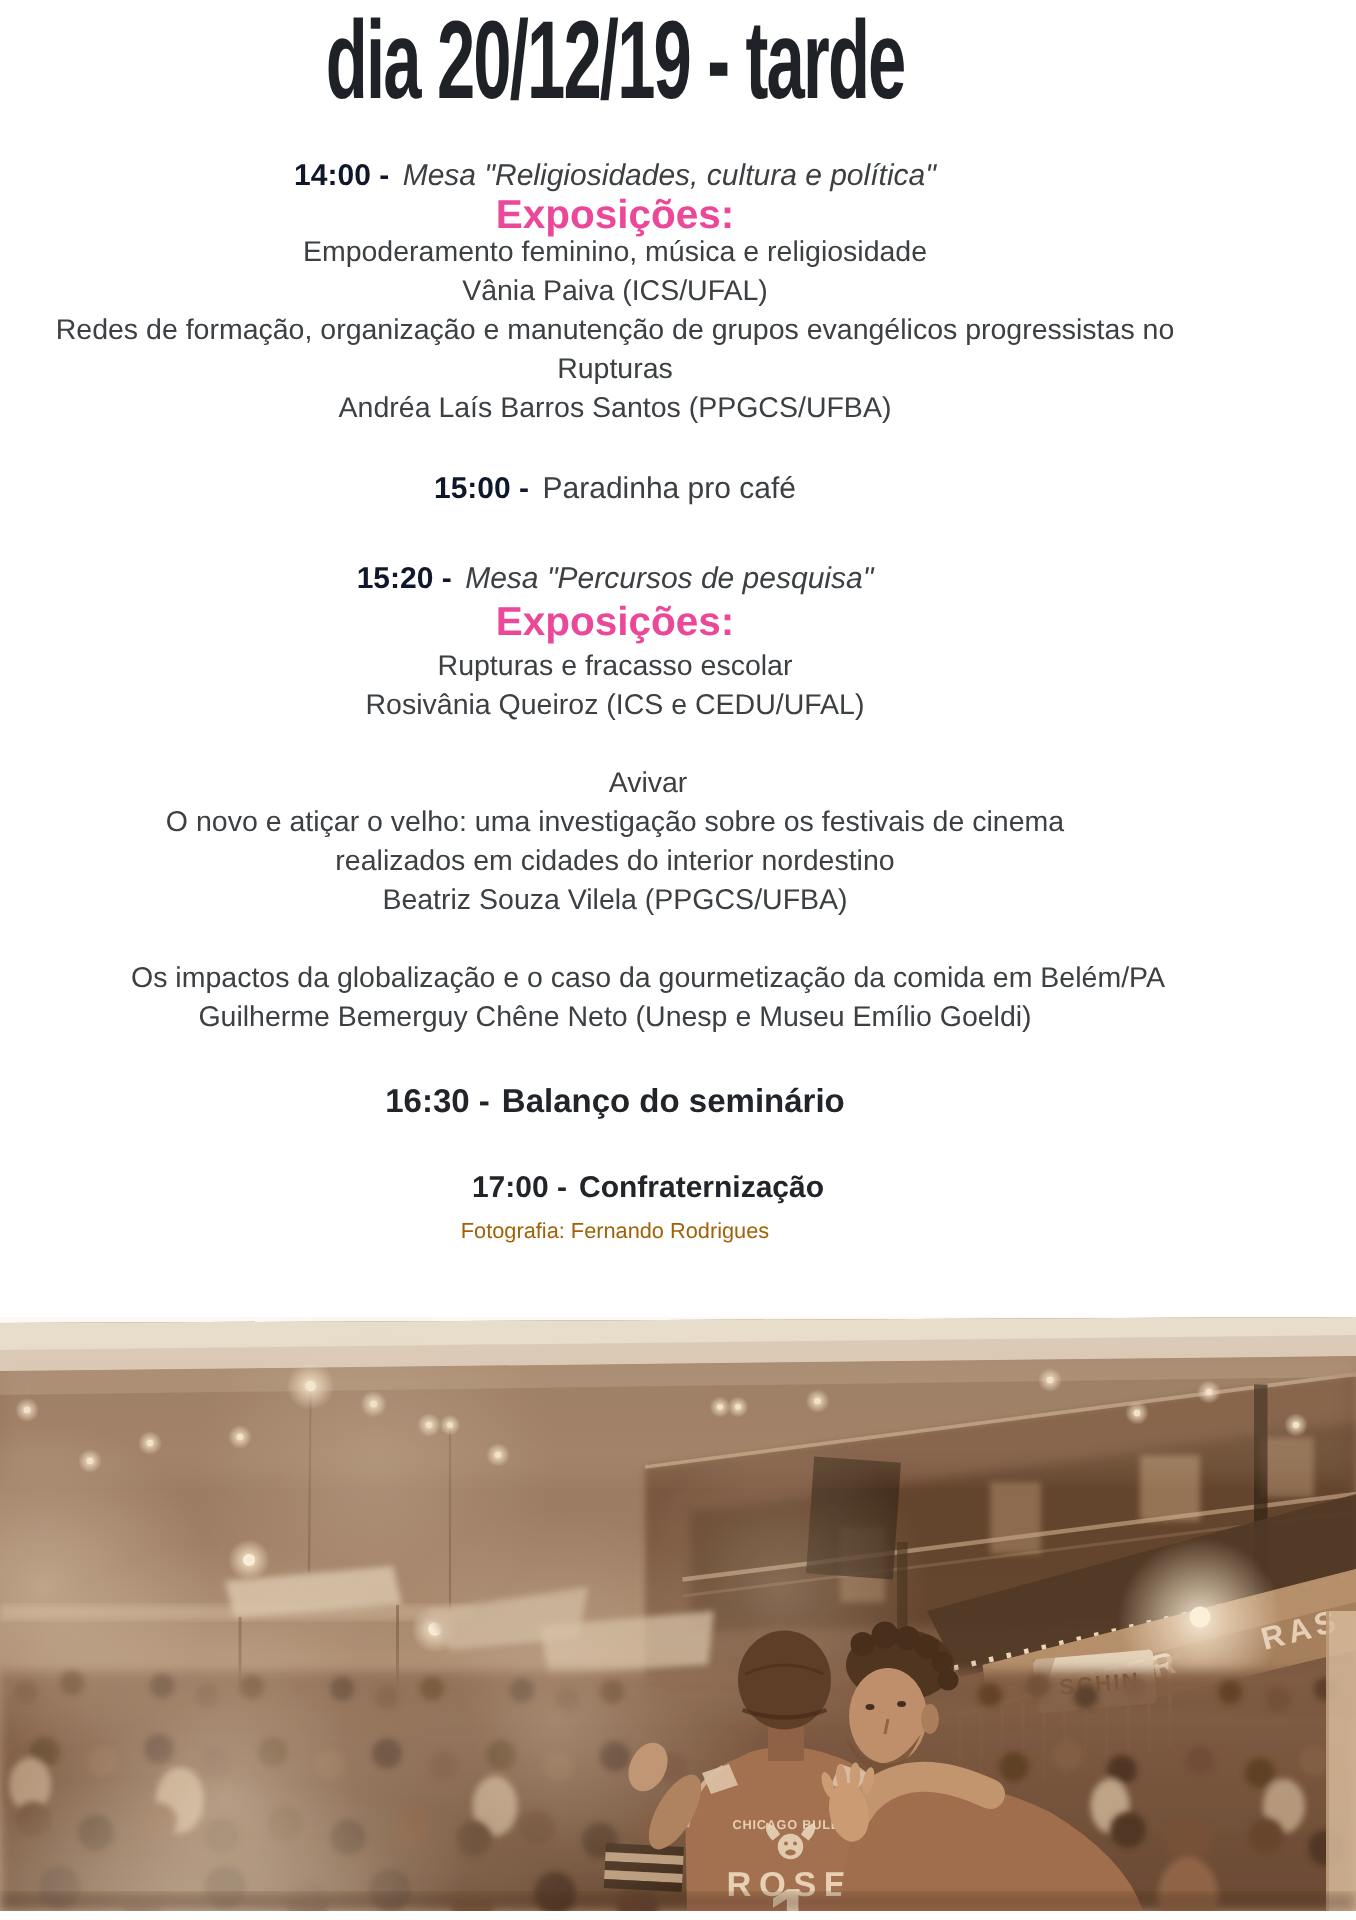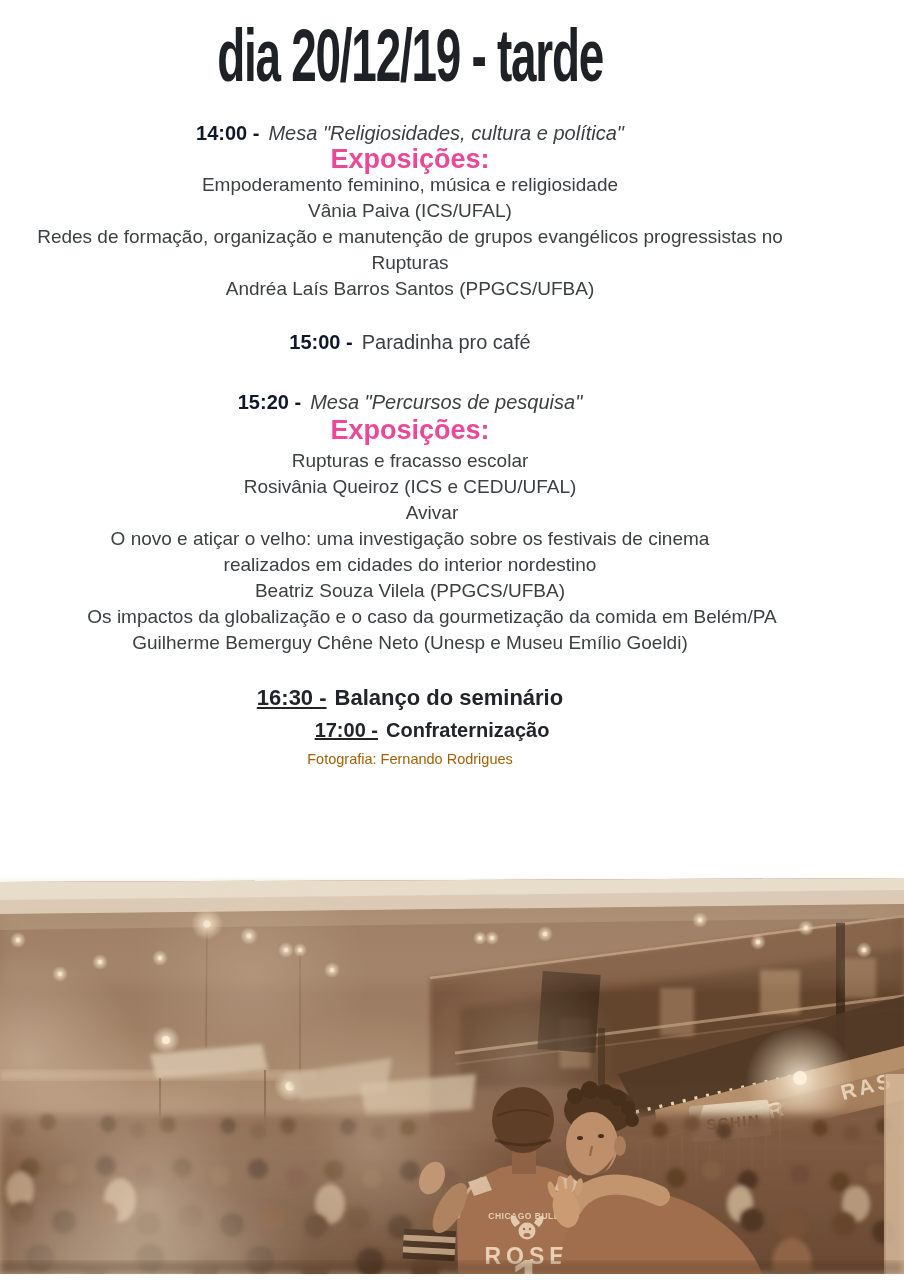--- a/index.html
+++ b/index.html
@@ -1,37 +1,37 @@
 <!DOCTYPE html>
 <html><head>
 <meta charset="utf-8">
 <style>
   html,body{margin:0;padding:0;background:#ffffff;}
   .page{position:relative;width:904px;height:1280px;background:#ffffff;overflow:hidden;
         font-family:"Liberation Sans","DejaVu Sans",sans-serif;}
   .content{position:absolute;left:0;top:0;width:820px;text-align:center;}
-  h1.title{margin:0;padding-top:24px;height:66px;}
+  h1.title{margin:0;padding-top:8px;height:66px;}
   .title-inner{display:inline-block;font-size:74px;font-weight:700;letter-spacing:-2px;
         line-height:64px;color:#1e2126;transform:scaleX(.62);transform-origin:50% 50%;white-space:nowrap;}
   p{margin:0;}
   .line{font-size:19px;line-height:26px;color:#3c4043;}
   .time-line{font-size:20px;}
   .time-line .t{font-weight:700;color:#0f172a;margin-right:9px;}
   .n{color:#3c4043;}
   .italic{font-style:italic;}
   .expo{font-weight:700;color:#ec4899;font-size:27px;}
   .bold-line{font-size:22px;line-height:30px;}
   .bold-line .t,.bold-line .nb{font-weight:700;color:#212529;}
-  .bold-line .t{margin-right:8px;text-decoration:underline;}
+  .bold-line .t{margin-right:8px;}
   .confra-line{font-size:20px;line-height:34px;}
   .credit{font-size:14.5px;line-height:20px;color:#a16207;margin-top:2px;}
   .mt-title{margin-top:30px;}
   .mt-2{margin-top:2px;}
   .mt-5{margin-top:5px;}
-  .mt-26{padding-left:44px;}
+  .mt-26{margin-top:26px;padding-left:44px;}
   .mt-27{margin-top:27px;}
   .mt-32{}
   .mt-34{margin-top:34px;}
   .photo{position:absolute;left:0;top:878px;width:904px;height:396px;}
   .photo svg{display:block;}
 </style>
 </head>
 <body>
 
 <div class="page">

